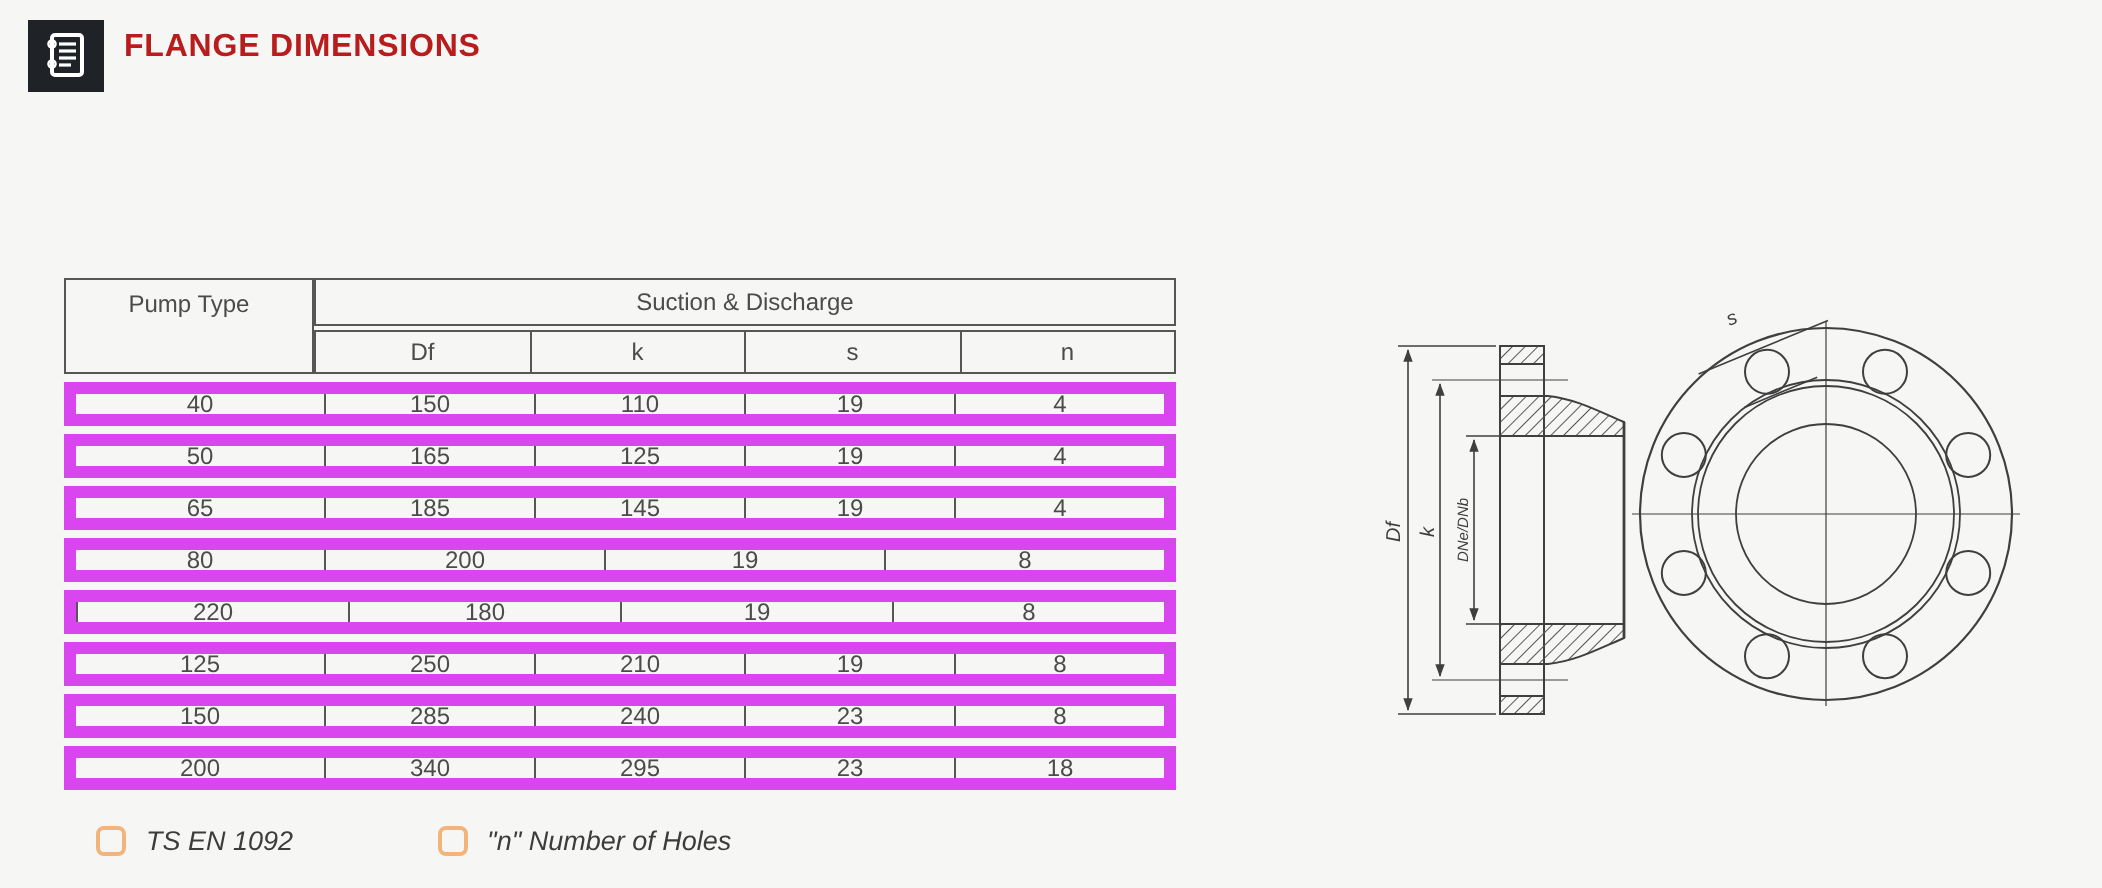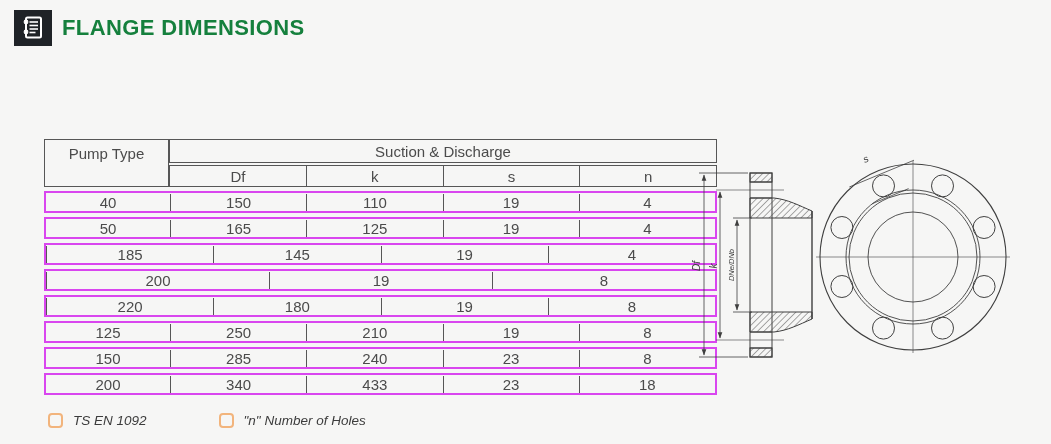--- a/index.html
+++ b/index.html
@@ -9,39 +9,39 @@
     font-family:"Liberation Sans", sans-serif;
     color:#4b4b4b;
   }
   
   .hdr-icon{
     position:absolute;left:14px;top:10px;width:38px;height:36px;
     background:#1f2327;display:flex;align-items:center;justify-content:center;
   }
   .page-title{
     position:absolute;left:62px;top:15px;
-    font-size:22px;font-weight:bold;color:#15803d;letter-spacing:.4px;
-  }
-  
-  .tblwrap{position:absolute;left:44px;top:139px;width:673px;font-size:15px;}
+    font-size:16px;font-weight:bold;color:#b91c1c;letter-spacing:.4px;
+  }
+  
+  .tblwrap{position:absolute;left:32px;top:139px;width:556px;font-size:12px;}
   .thead{display:flex;}
   .corner{
     width:125px;height:48px;box-sizing:border-box;border:1px solid #565656;
     display:flex;justify-content:center;padding-top:5px;
   }
   .head-right{flex:1;display:flex;flex-direction:column;gap:2px;height:48px;}
   .group{
     box-sizing:border-box;border:1px solid #565656;height:24px;
     display:flex;align-items:center;justify-content:center;
   }
   .subhead{box-sizing:border-box;border:1px solid #565656;height:22px;display:flex;}
   .subhead .cell{flex:1;border-left:1px solid #565656;display:flex;align-items:center;justify-content:center;}
   .subhead .cell:first-child{border-left:none;}
   .tbody{display:flex;flex-direction:column;gap:4px;margin-top:4px;}
-  .trow{box-sizing:border-box;border:2px solid #d946ef;height:22px;display:flex;align-items:center;}
+  .trow{box-sizing:border-box;border:6px solid #d946ef;height:22px;display:flex;}
   .trow .cell{flex:1;border-left:1px solid #565656;display:flex;align-items:center;justify-content:center;}
   .trow .cell.first{flex:none;width:124px;border-left:none;}
   
   .drawing{position:absolute;left:688px;top:135px;}
   
   .footnotes{position:absolute;left:48px;top:413px;display:flex;gap:72px;}
   .footnote{display:flex;align-items:center;font-size:13.5px;color:#3c3c3c;font-style:italic;}
   .bullet{
     width:11px;height:11px;border:2px solid #f2b47c;border-radius:4px;
     margin-right:10px;flex:none;background:transparent;
@@ -85,26 +85,28 @@
         <div class="cell">4</div>
       </div>
       <div class="trow">
         <div class="cell first">50</div>
         <div class="cell">165</div>
         <div class="cell">125</div>
         <div class="cell">19</div>
         <div class="cell">4</div>
       </div>
       <div class="trow">
+        <div class="cell first">65</div>
         <div class="cell">185</div>
         <div class="cell">145</div>
         <div class="cell">19</div>
         <div class="cell">4</div>
       </div>
       <div class="trow">
+        <div class="cell first">80</div>
         <div class="cell">200</div>
         <div class="cell">19</div>
         <div class="cell">8</div>
       </div>
       <div class="trow">
         <div class="cell">220</div>
         <div class="cell">180</div>
         <div class="cell">19</div>
         <div class="cell">8</div>
       </div>
@@ -118,21 +120,21 @@
       <div class="trow">
         <div class="cell first">150</div>
         <div class="cell">285</div>
         <div class="cell">240</div>
         <div class="cell">23</div>
         <div class="cell">8</div>
       </div>
       <div class="trow">
         <div class="cell first">200</div>
         <div class="cell">340</div>
-        <div class="cell">433</div>
+        <div class="cell">295</div>
         <div class="cell">23</div>
         <div class="cell">18</div>
       </div>
     </div>
 </div>
 
 <svg class="drawing" width="344" height="252" viewBox="688 135 344 252">
   <defs>
     <pattern id="hatch" width="4.5" height="4.5" patternUnits="userSpaceOnUse" patternTransform="rotate(45)">
       <line x1="0" y1="0" x2="0" y2="4.5" stroke="#555555" stroke-width="1"></line>

